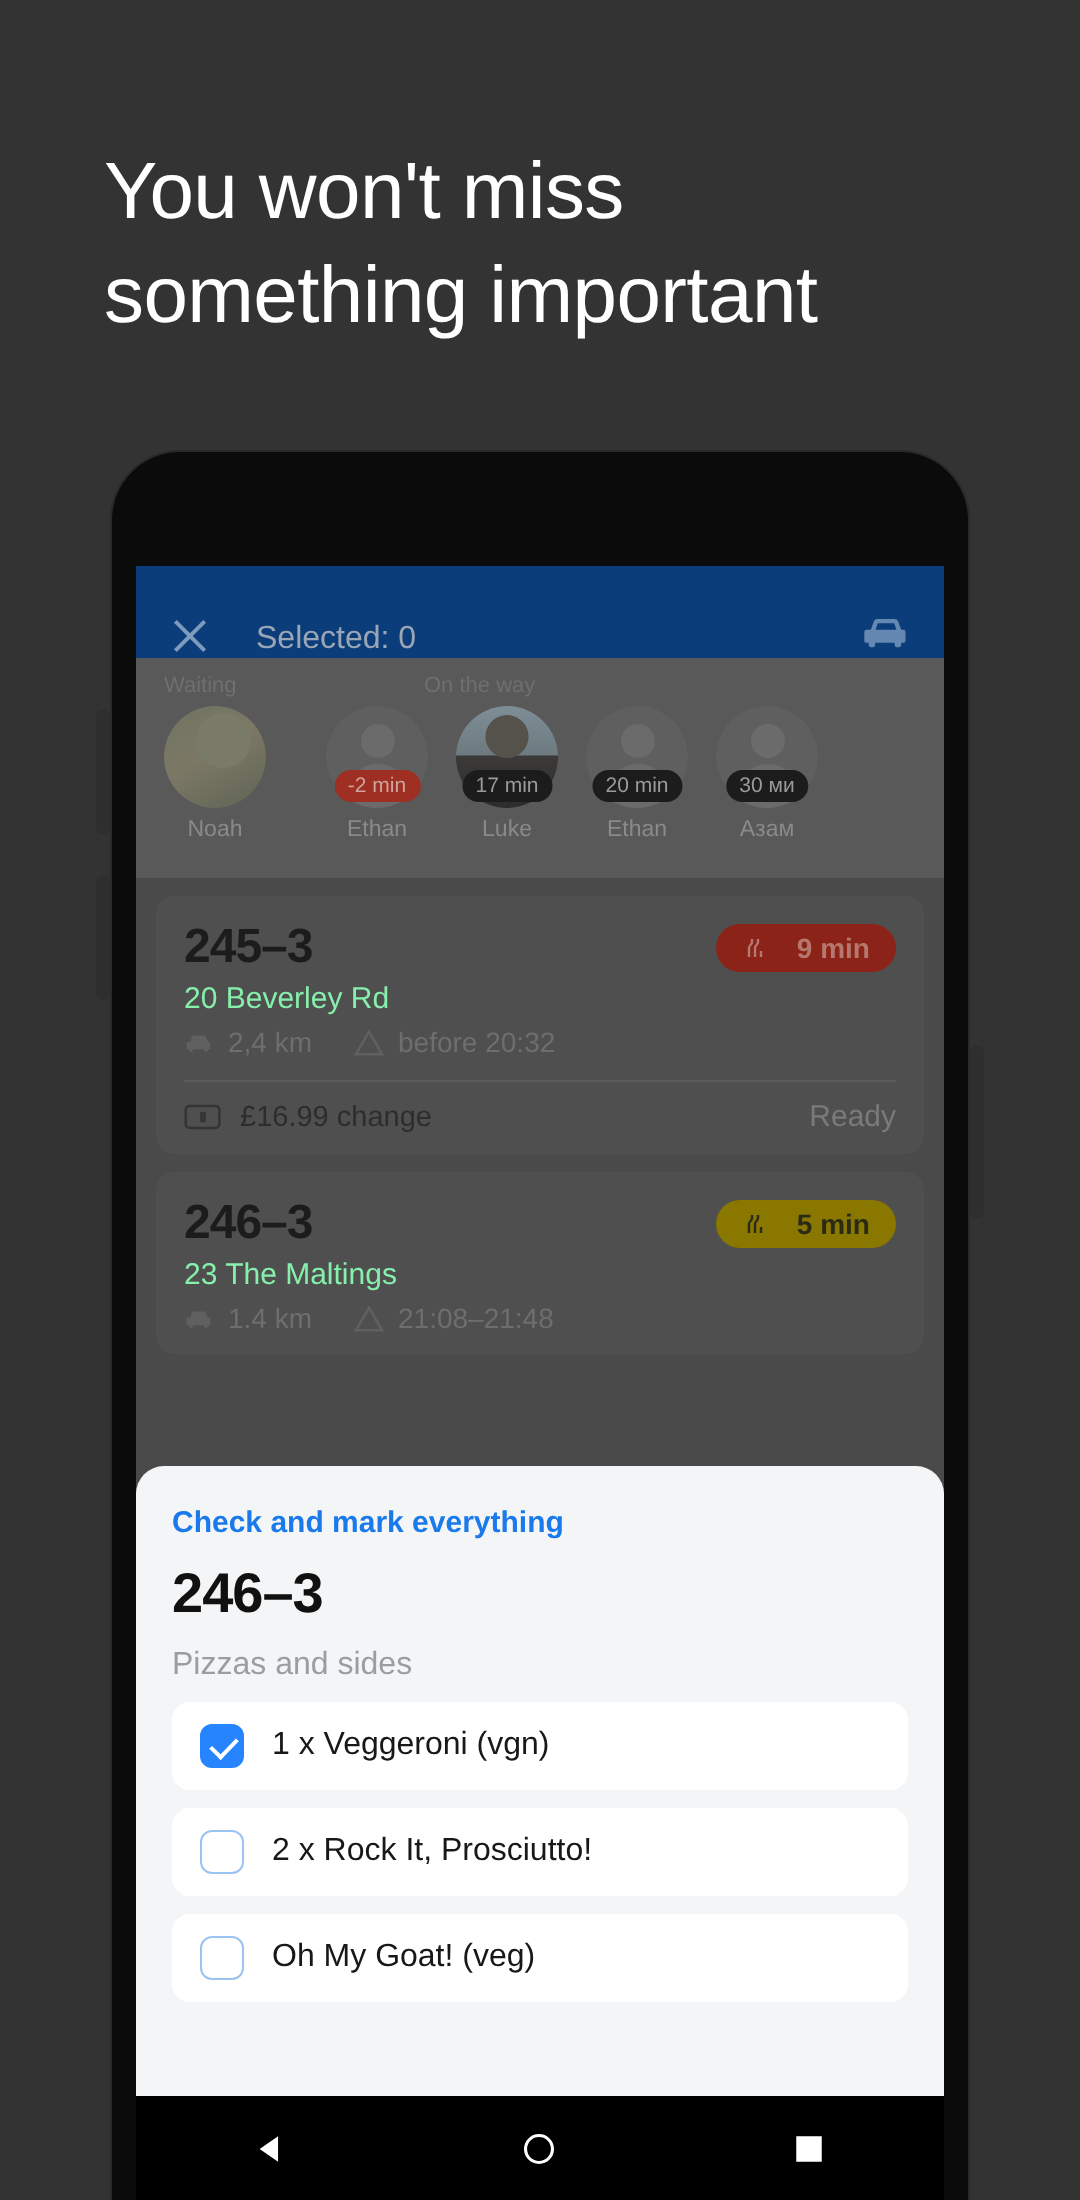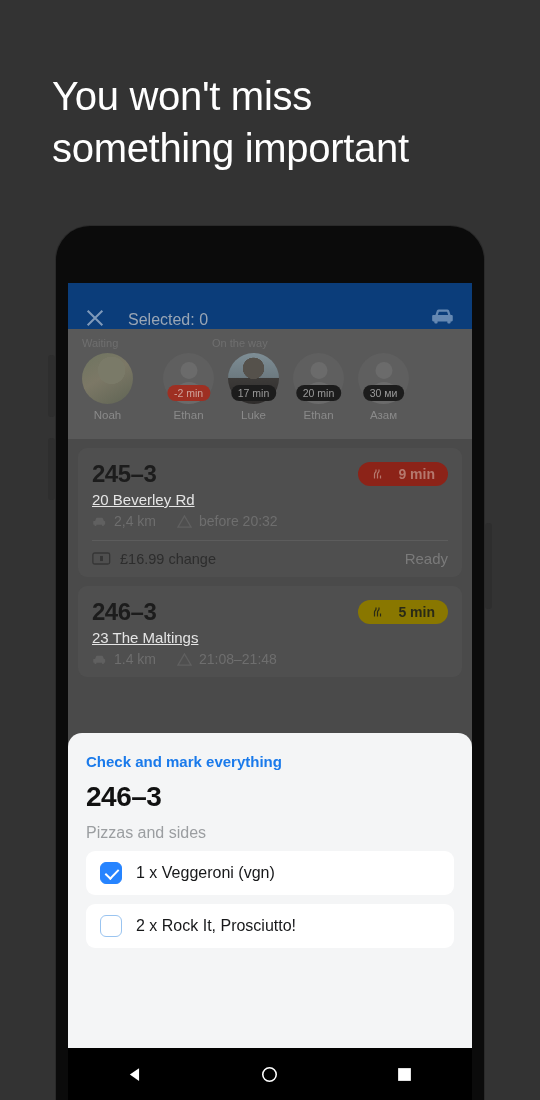--- a/index.html
+++ b/index.html
@@ -117,21 +117,21 @@
     margin-bottom:9px; position:relative;
   }
   .o-row1 { display:flex; align-items:center; }
   .o-num { color:#1c1c1c; font-size:24px; font-weight:700; letter-spacing:-0.5px; }
   .o-badge {
     margin-left:auto; border-radius:13px; padding:4px 13px;
     font-size:14px; font-weight:700; display:flex; align-items:center; gap:15px;
   }
   .o-badge.red { background:#8c2318; color:#b5786e; }
   .o-badge.yellow { background:#897700; color:#2a2a16; }
-  .o-addr { color:#e5e5e5; font-size:15px; margin-top:3px;text-decoration:underline; }
+  .o-addr { color:#86efac; font-size:15px; margin-top:3px; }
   .o-meta { display:flex; align-items:center; gap:7px; margin-top:5px; color:#6e6e6e; font-size:14px; }
   .o-meta .sep { width:7px; }
   .o-foot {
     display:flex; align-items:center; margin-top:11px;
     border-top:1px solid #5c5c5c; padding-top:9px;
     color:#2d2d2d; font-size:14.5px; gap:9px;
   }
   .o-foot .ready { margin-left:auto; color:#7a7a7a; font-size:15px; }
   .ic-sm { width:15px; height:15px; opacity:.55; flex:0 0 auto; }
   .ic-money { width:19px; height:15px; opacity:.75; flex:0 0 auto; }
@@ -312,20 +312,24 @@
       <div class="sheet-num">246–3</div>
       <div class="sheet-sec">Pizzas and sides</div>
 
       <div class="item">
         <span class="cb on"></span>
         <span class="item-label">1 x Veggeroni (vgn)</span>
       </div>
       <div class="item">
         <span class="cb"></span>
         <span class="item-label">2 x Rock It, Prosciutto!</span>
+      </div>
+      <div class="item">
+        <span class="cb"></span>
+        <span class="item-label">Oh My Goat! (veg)</span>
       </div>
     </div>
 
     <div class="navbar">
       <svg class="nav-ic" viewBox="0 0 24 24">
           <path fill="#fff" d="M17 3L4 12l13 9V3z"></path>
         </svg>
       <svg class="nav-ic" viewBox="0 0 24 24">
           <circle cx="12" cy="12" r="9.5" fill="none" stroke="#fff" stroke-width="2.2"></circle>
         </svg>

